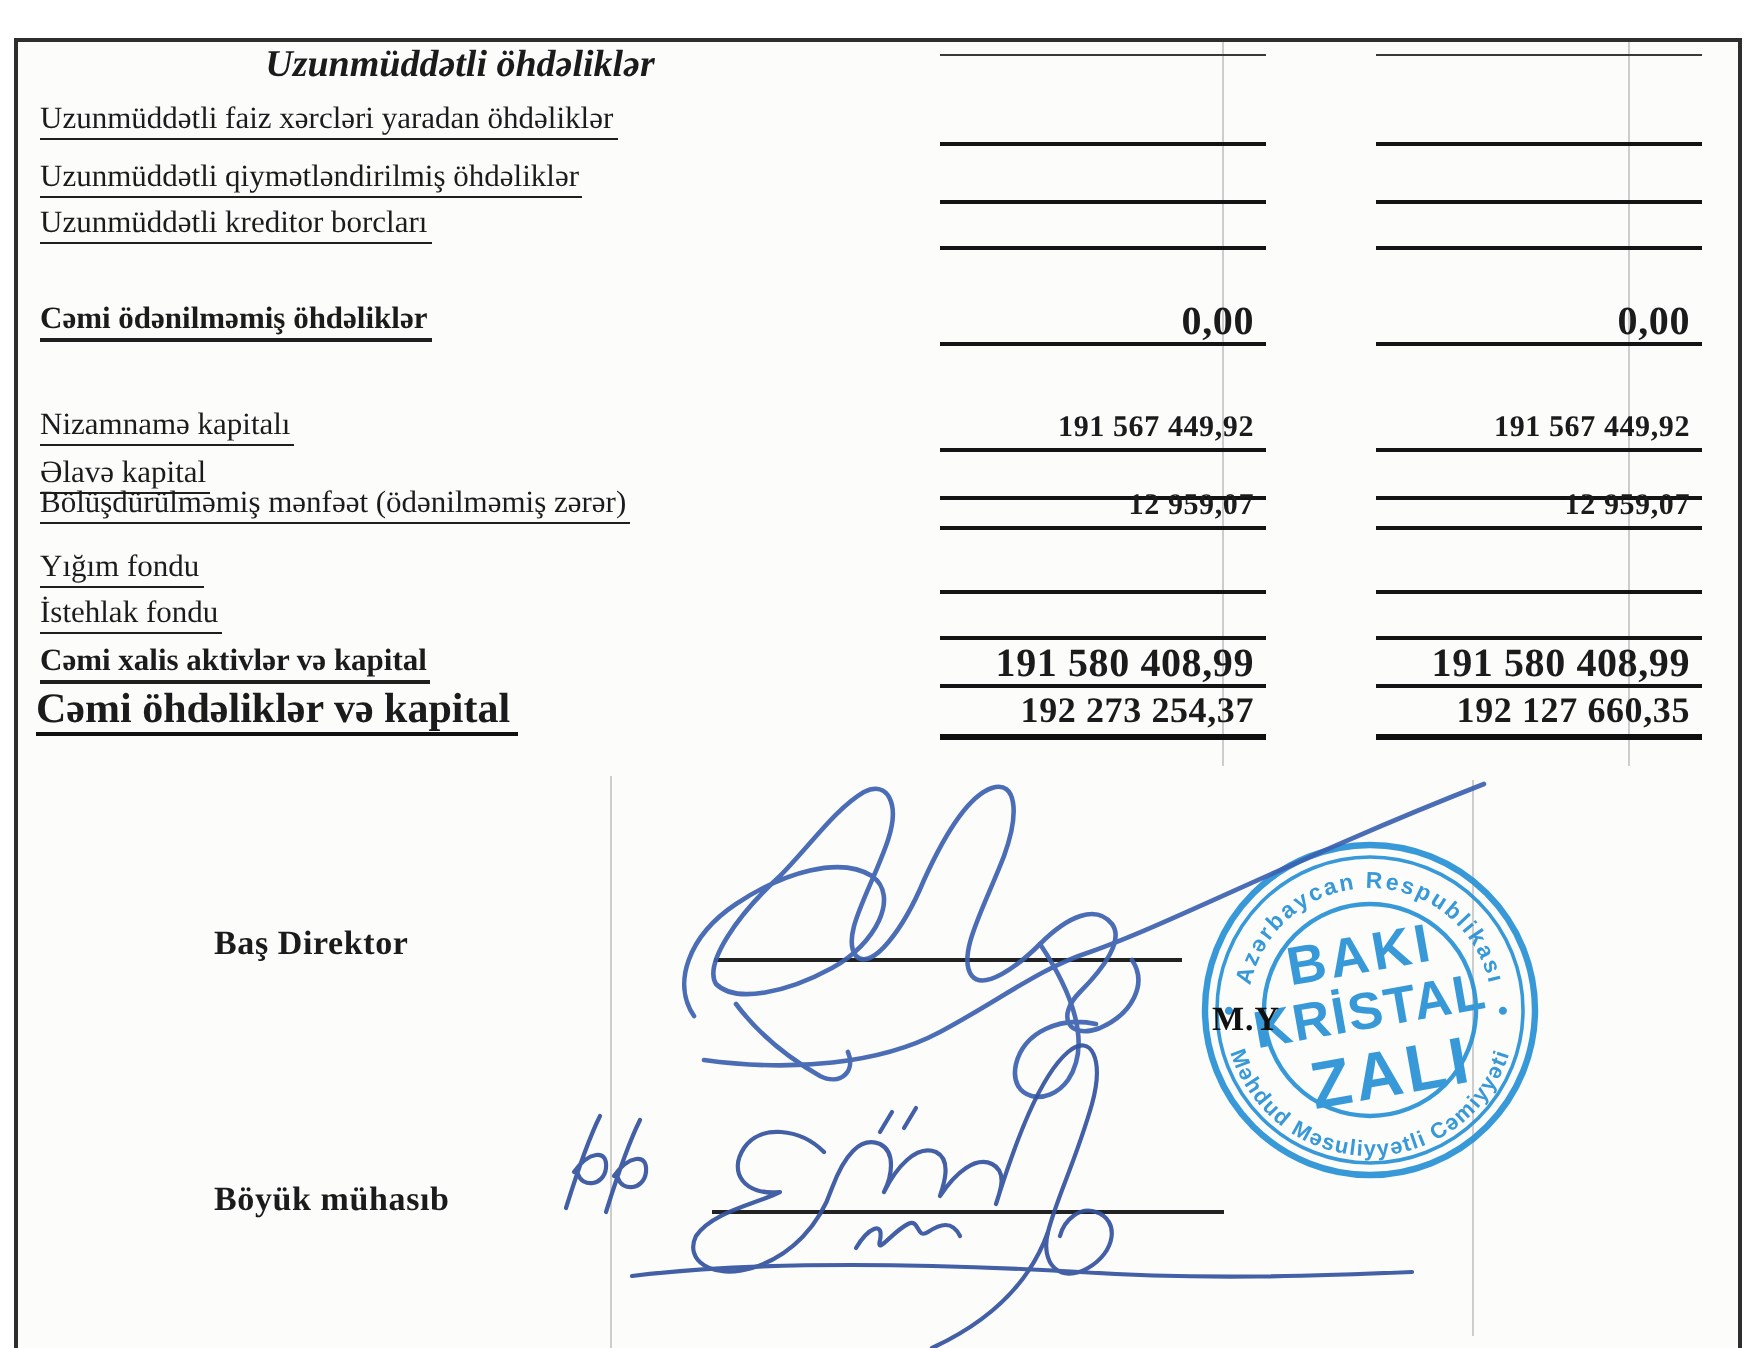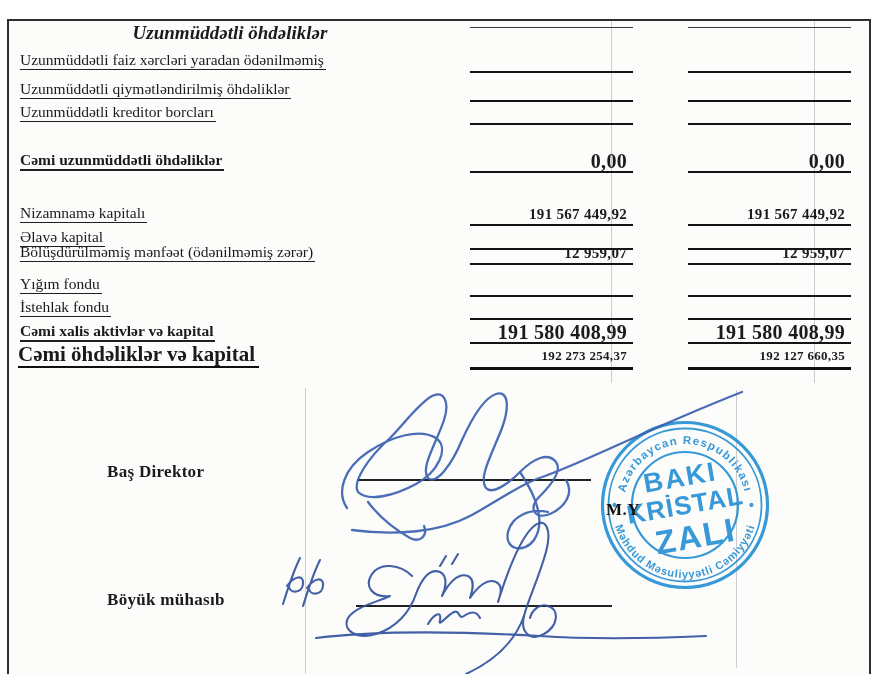--- a/index.html
+++ b/index.html
@@ -9,21 +9,21 @@
          border-left:2px solid #2e2e2e;border-top:2px solid #2e2e2e;border-right:2px solid #2e2e2e;}
   .vfaint{position:absolute;width:1px;background:#cdcdcd;}
   .row{position:absolute;left:0;right:0;height:26px;}
   .lbl{position:absolute;left:20px;line-height:19px;font-size:15.5px;white-space:nowrap;
        border-bottom:1.5px solid #1f1f1f;padding:0 2px 0 0;}
   .lbl.b{font-weight:bold;border-bottom-width:2px;}
   .num{position:absolute;height:23px;border-bottom:2px solid #141414;text-align:right;
        padding-right:6px;box-sizing:border-box;font-size:15px;font-weight:600;line-height:22px;
        letter-spacing:.3px;white-space:nowrap;}
   .num.b{font-weight:700;font-size:20px;}
-  .num.big{height:27px;border-bottom:3px solid #0f0f0f;font-size:13px;font-weight:700;line-height:25px;}
+  .num.big{height:27px;border-bottom:3px solid #0f0f0f;font-size:18px;font-weight:700;line-height:25px;}
   .c1{left:470px;width:163px;}
   .c2{left:688px;width:163px;}
   .heading{position:absolute;left:20px;width:420px;text-align:center;font-weight:bold;
            font-style:italic;font-size:19px;white-space:nowrap;}
   .topline{position:absolute;height:0;border-top:1.5px solid #3a3a3a;}
   .grand-lbl{position:absolute;left:18px;line-height:23px;font-size:21px;font-weight:bold;
              white-space:nowrap;border-bottom:2.5px solid #101010;padding-right:4px;}
   .sig-title{position:absolute;font-size:17px;font-weight:bold;font-family:"Liberation Serif",serif;
              letter-spacing:.3px;white-space:nowrap;}
   #initials{position:absolute;left:606px;top:500px;font-size:17px;font-weight:bold;color:#101010;
@@ -43,36 +43,36 @@
   <div class="vfaint" style="left:814px;top:21px;height:362px;"></div>
   <div class="vfaint" style="left:305px;top:388px;height:286px;"></div>
   <div class="vfaint" style="left:736px;top:390px;height:278px;z-index:1;"></div>
 
   <div class="topline c1" style="top:27px;"></div>
   <div class="topline c2" style="top:27px;"></div>
 
   <div class="heading" style="top:22px;">Uzunmüddətli öhdəliklər</div>
 
   <div class="row" style="top:50px;">
-    <span class="lbl">Uzunmüddətli faiz xərcləri yaradan ödənilməmiş</span>
+    <span class="lbl">Uzunmüddətli faiz xərcləri yaradan öhdəliklər</span>
     <span class="num c1"></span>
     <span class="num c2"></span>
   </div>
   <div class="row" style="top:79px;">
     <span class="lbl">Uzunmüddətli qiymətləndirilmiş öhdəliklər</span>
     <span class="num c1"></span>
     <span class="num c2"></span>
   </div>
   <div class="row" style="top:102px;">
     <span class="lbl">Uzunmüddətli kreditor borcları</span>
     <span class="num c1"></span>
     <span class="num c2"></span>
   </div>
   <div class="row" style="top:150px;">
-    <span class="lbl b">Cəmi uzunmüddətli öhdəliklər</span>
+    <span class="lbl b">Cəmi ödənilməmiş öhdəliklər</span>
     <span class="num c1 b">0,00</span>
     <span class="num c2 b">0,00</span>
   </div>
 
 
   <div class="row" style="top:203px;">
     <span class="lbl">Nizamnamə kapitalı</span>
     <span class="num c1">191 567 449,92</span>
     <span class="num c2">191 567 449,92</span>
   </div>

